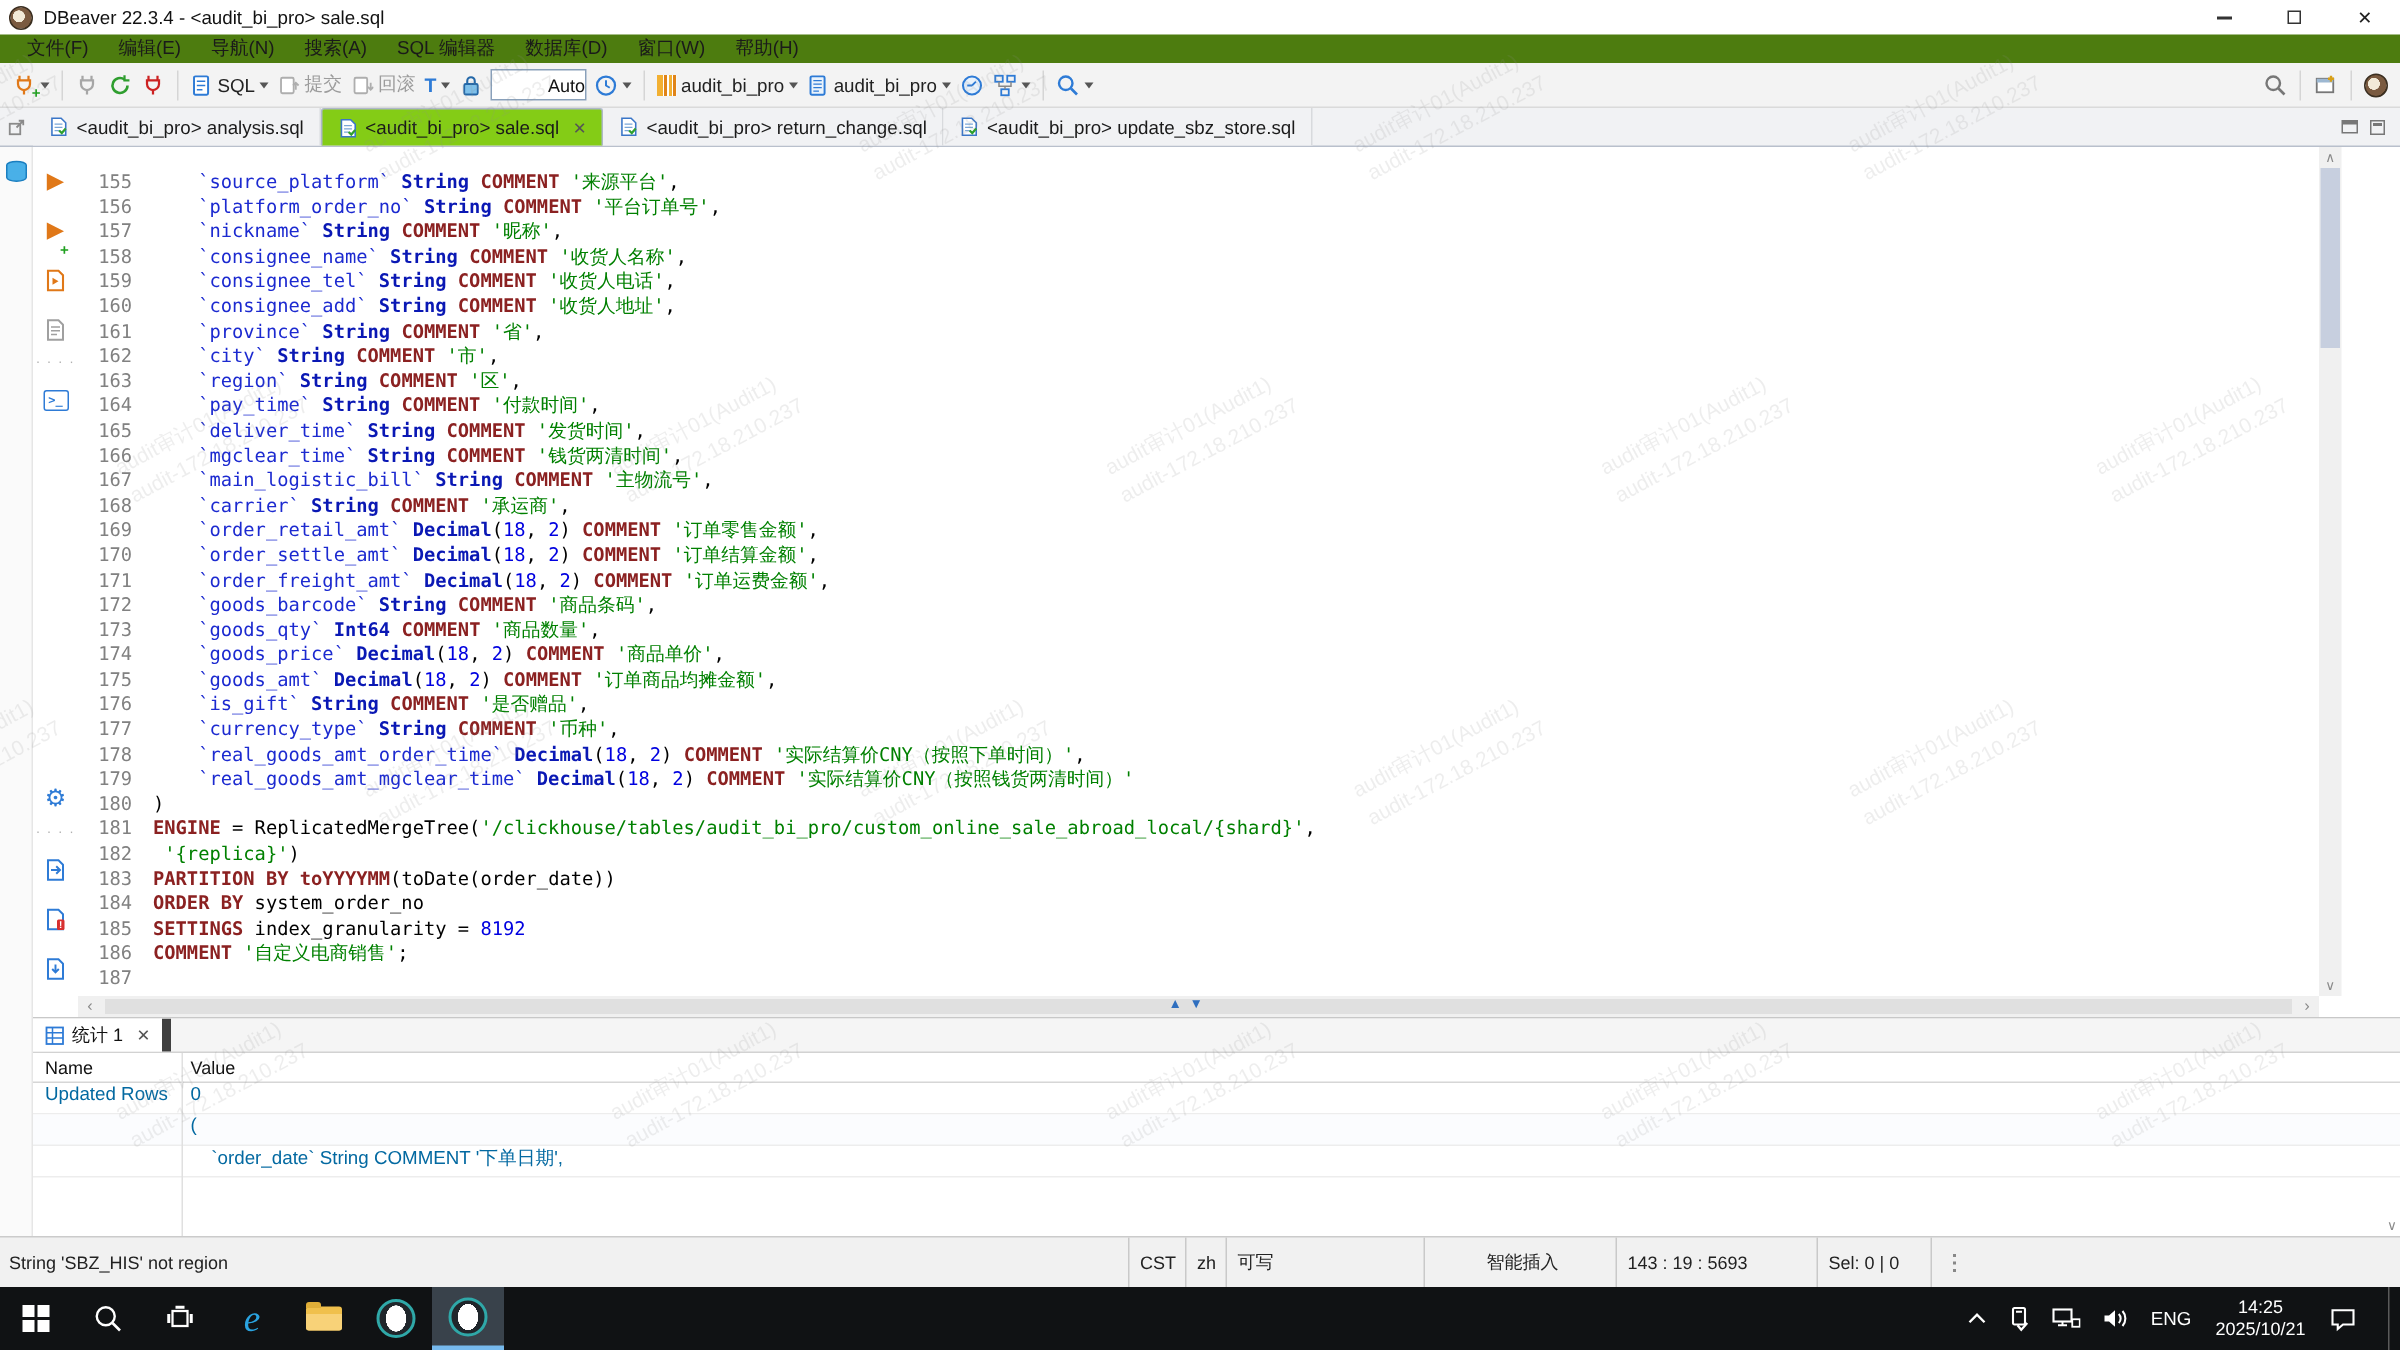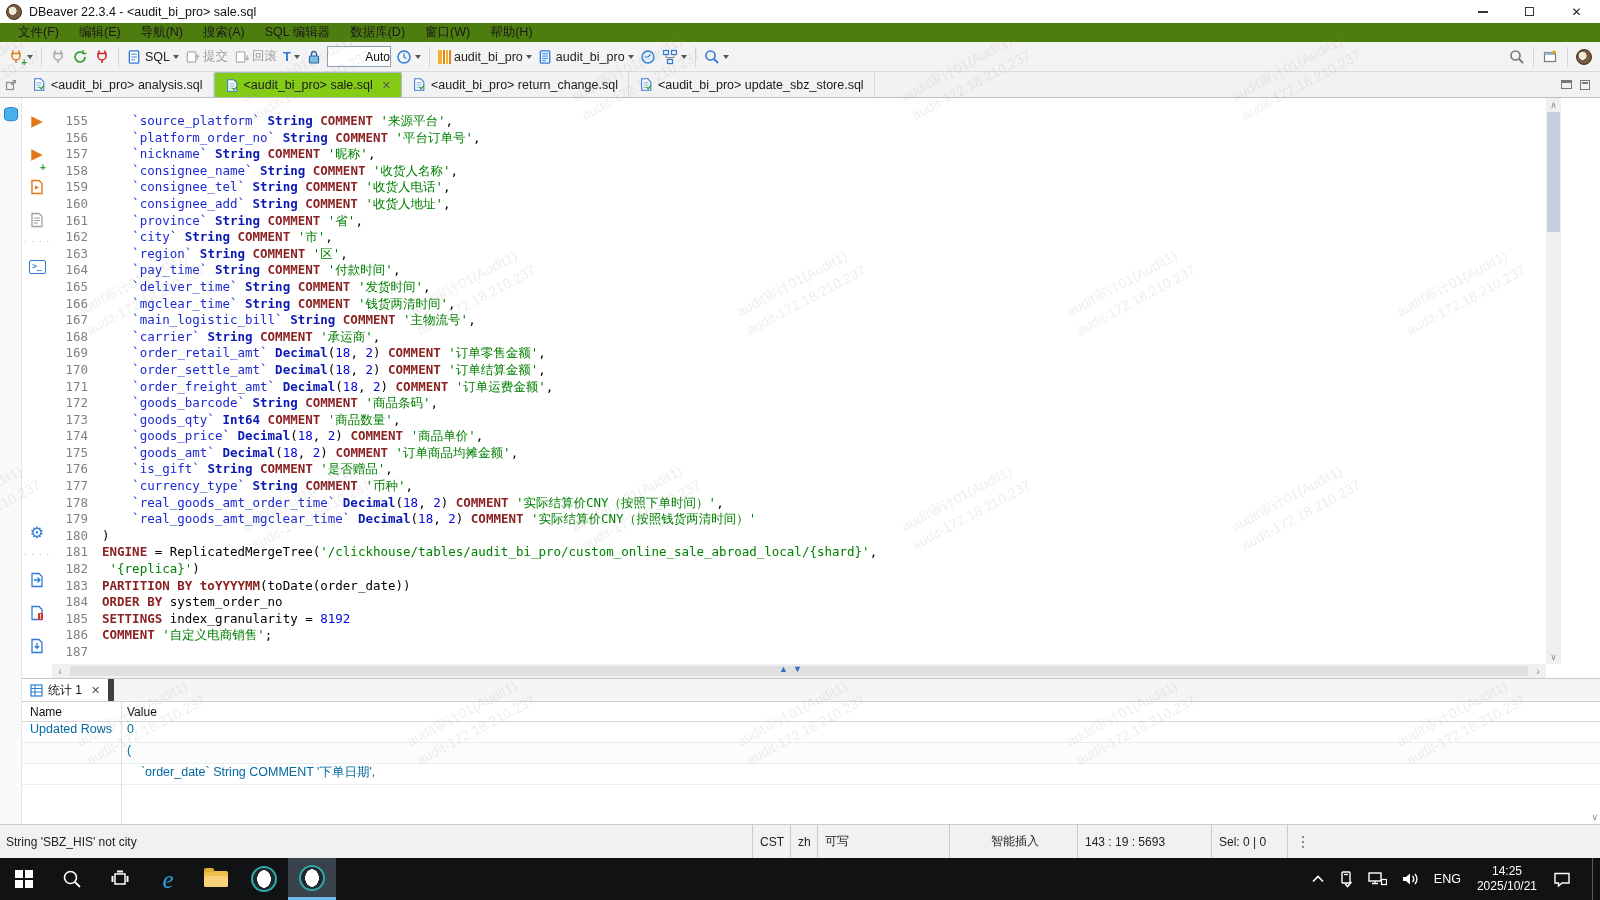--- a/index.html
+++ b/index.html
@@ -428,21 +428,21 @@
     <div id="rrows">
         <div class="rrow"><span class="cname">Updated Rows</span><span class="cvalue">0</span></div>
         <div class="rrow"><span class="cname"></span><span class="cvalue">(</span></div>
         <div class="rrow"><span class="cname"></span><span class="cvalue">    `order_date` String COMMENT '下单日期',</span></div>
       </div>
     <div class="colline"></div>
     <span class="rscroll">∨</span>
   </div>
 
   <div class="statusbar">
-    <span class="smsg">String 'SBZ_HIS' not city</span>
+    <span class="smsg">String 'SBZ_HIS' not region</span>
     <div id="ssegs">
         <div class="seg">CST</div>
         <div class="seg">zh</div>
         <div class="seg">可写</div>
         <div class="seg">智能插入</div>
         <div class="seg">143 : 19 : 5693</div>
         <div class="seg">Sel: 0 | 0</div>
       </div>
     <div class="sdots"></div>
   </div>

